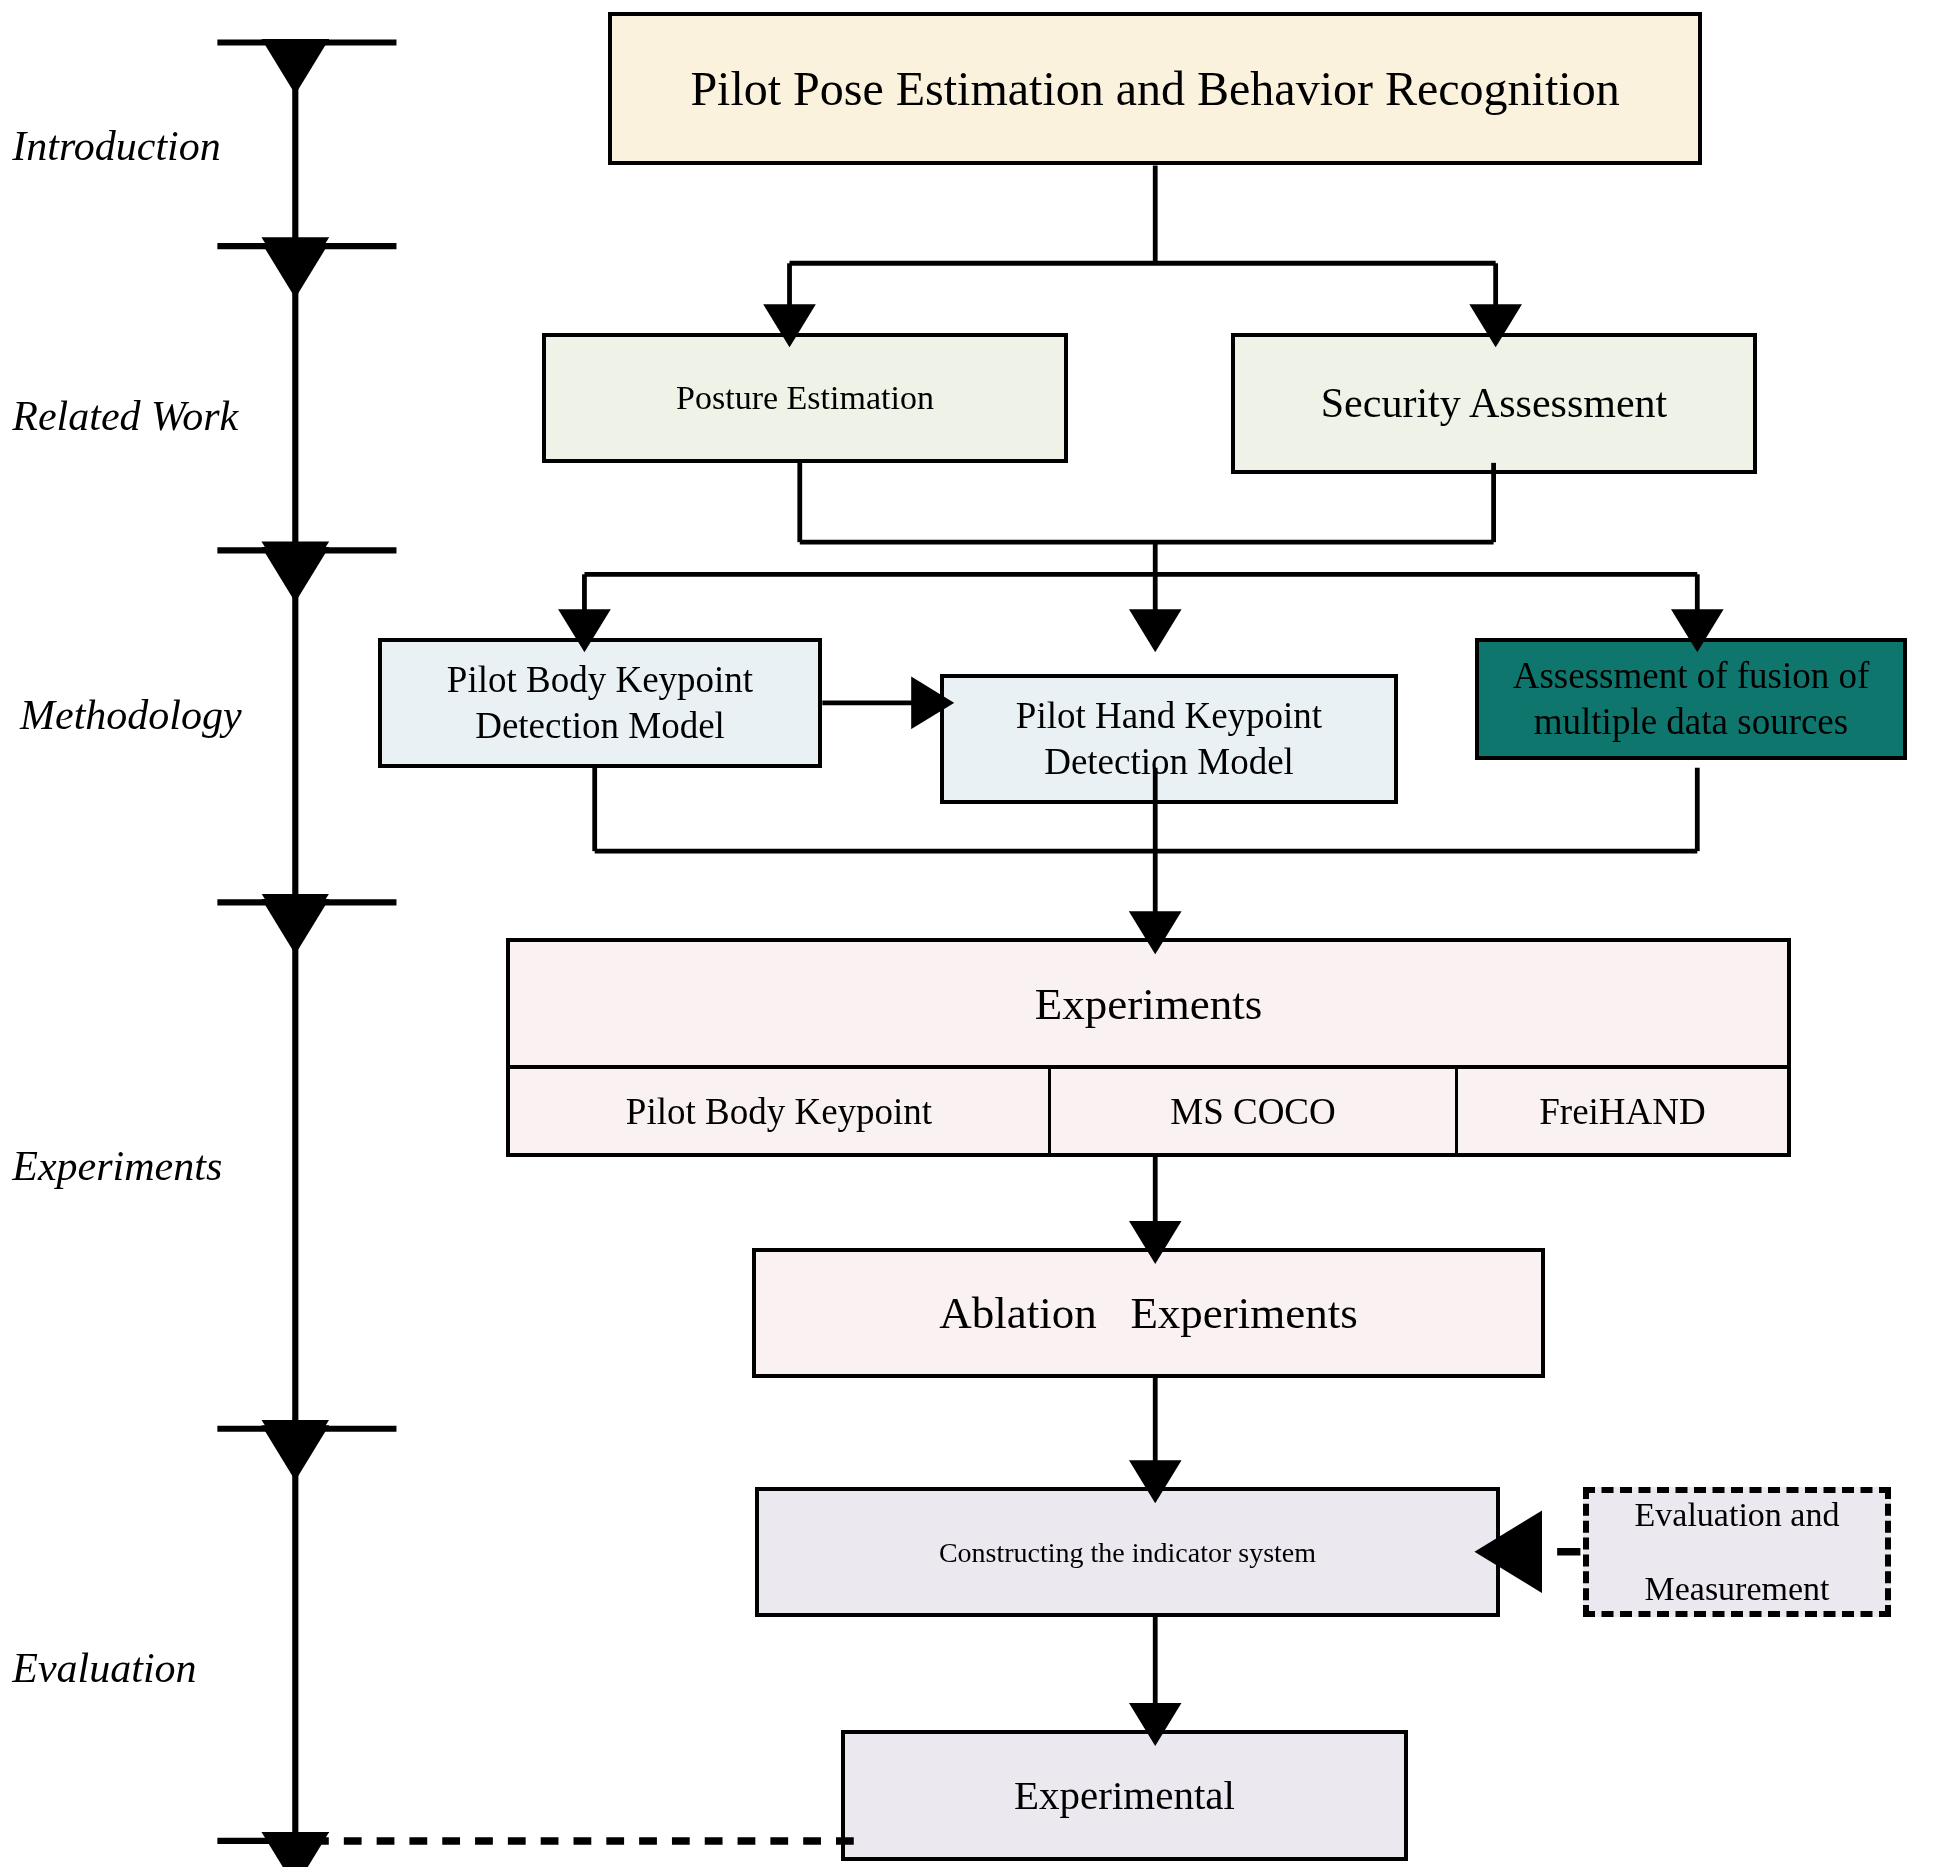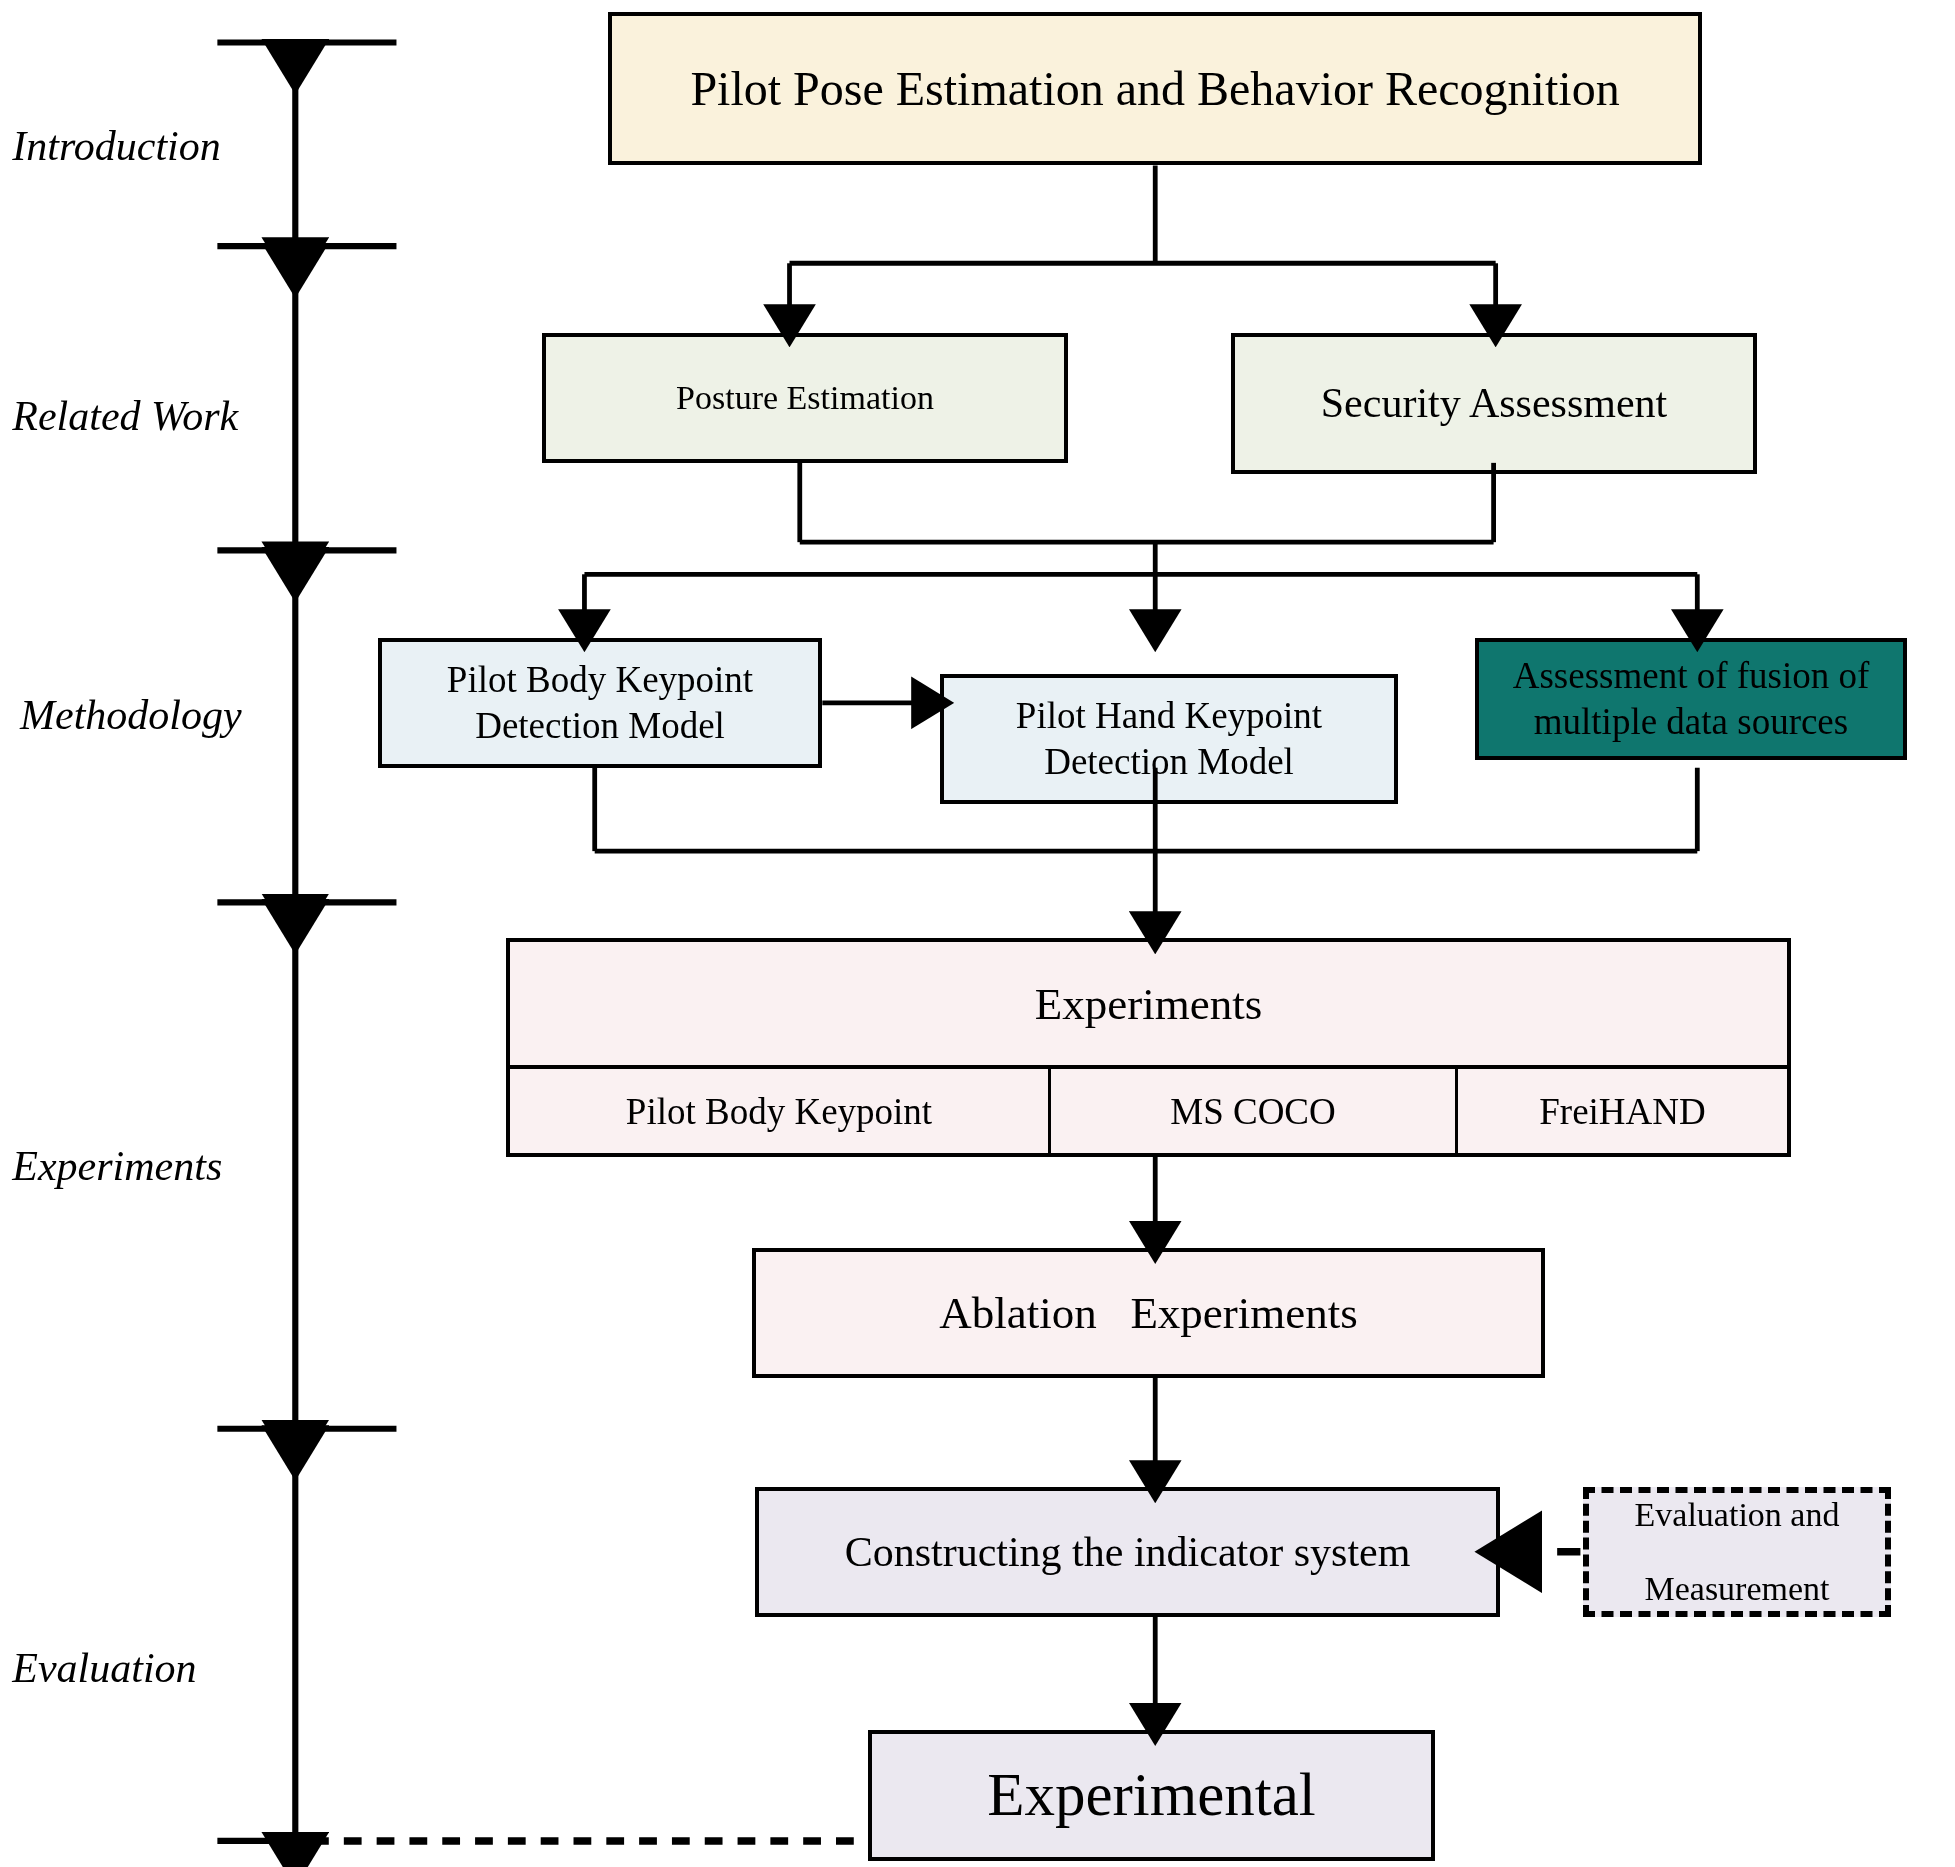--- a/index.html
+++ b/index.html
@@ -117,28 +117,28 @@
     <div class="exp-title" style="height:127px; font-size:45px;">Experiments</div>
     <div class="exp-cells">
       <div class="exp-cell" style="width:538px; font-size:37px;">Pilot Body Keypoint</div>
       <div class="exp-cell" style="width:407px; font-size:37px;">MS COCO</div>
       <div class="exp-cell" style="flex:1 1 auto; font-size:37px;">FreiHAND</div>
     </div>
   </div>
 
   <div class="node" style="left:752px; top:1248px; width:793px; height:130px; background:#FAF1F2; font-size:45px; white-space:pre;">Ablation   Experiments</div>
 
-  <div class="node" style="left:755px; top:1487px; width:745px; height:130px; background:#EBE8F0; font-size:42px;">Constructing the indicator system</div>
+  <div class="node" style="left:755px; top:1487px; width:745px; height:130px; background:#EBE8F0; font-size:28px;">Constructing the indicator system</div>
 
   <div class="node dashed" style="left:1583px; top:1487px; width:308px; height:130px; background:#EBE8F0; font-size:34px; flex-direction:column;gap:32px;">
     <div>Evaluation and</div>
     <div>Measurement</div>
   </div>
 
-  <div class="node" style="left:868px; top:1730px; width:567px; height:131px; background:#EBE8F0; font-size:61px;">Experimental</div>
+  <div class="node" style="left:841px; top:1730px; width:567px; height:131px; background:#EBE8F0; font-size:41px;">Experimental</div>
 
   <svg class="wires" viewBox="0 0 2860 2731" xmlns="http://www.w3.org/2000/svg">
     <defs>
       <marker id="ah" markerWidth="9" markerHeight="11" refX="1" refY="5.5" orient="auto" markerUnits="strokeWidth">
         <path d="M0,0 L9,5.5 L0,11 z" fill="#000000"></path>
       </marker>
       <marker id="ahL" markerWidth="9" markerHeight="11" refX="1" refY="5.5" orient="auto" markerUnits="strokeWidth">
         <path d="M0,0 L9,5.5 L0,11 z" fill="#000000"></path>
       </marker>
     </defs>

